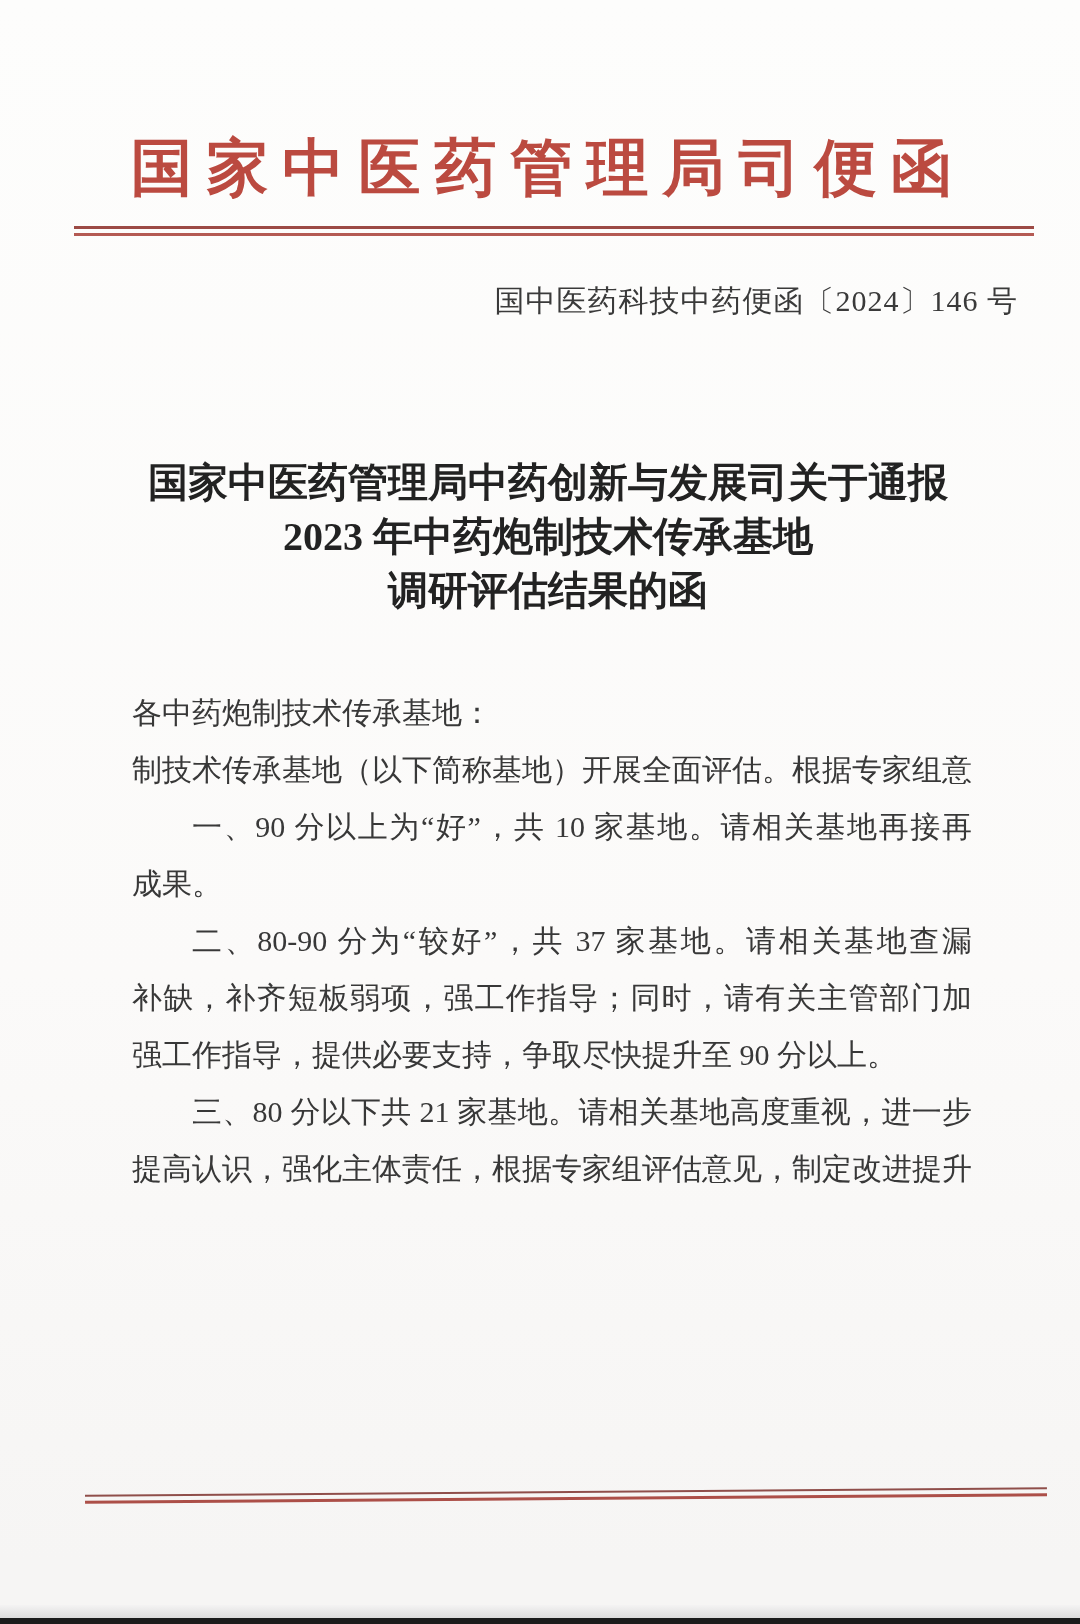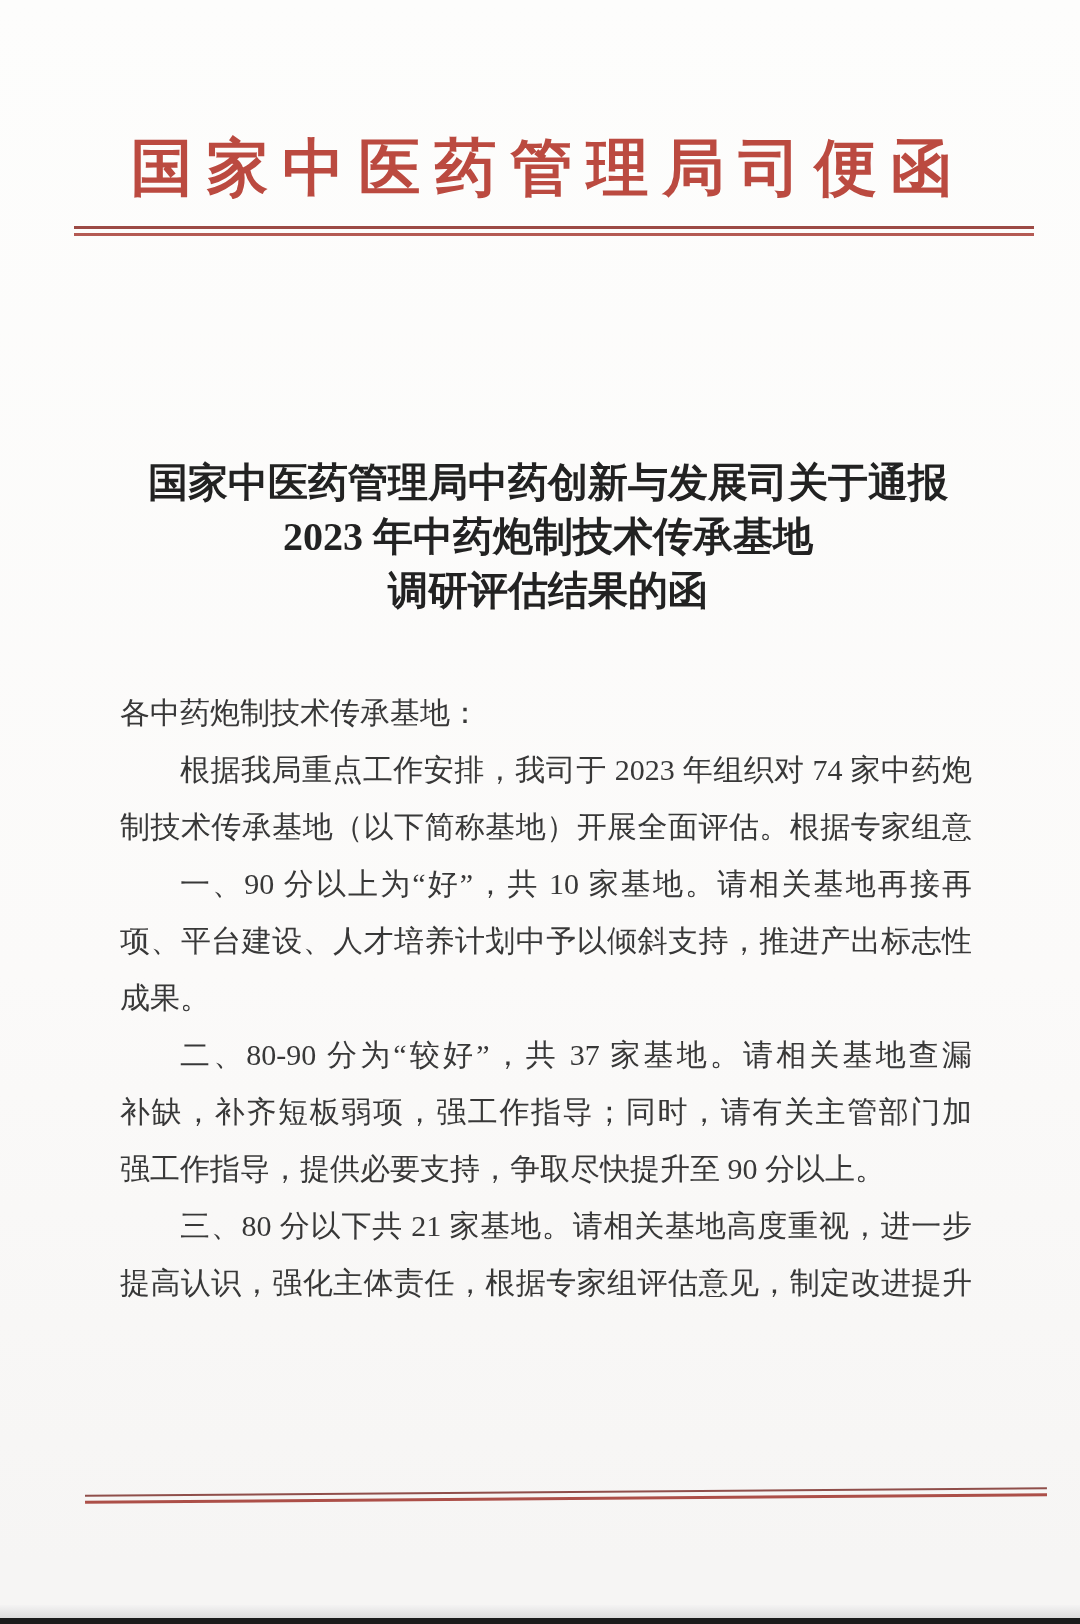--- a/index.html
+++ b/index.html
@@ -27,20 +27,21 @@
     font-size:40px;font-weight:bold;color:#222;line-height:54px;
   }
   .title-block .title-line{white-space:nowrap;}
   .body-block{
     position:absolute;top:684px;left:120px;width:852px;
     font-size:30px;color:#383838;
   }
   .body-line{
     height:57px;line-height:57px;white-space:nowrap;
     text-align:justify;
+    margin-left:12px;
   }
   .body-line.full{text-align-last:justify;}
   .body-line.indent{text-indent:60px;}
   .bottom-rule{
     position:absolute;top:1491px;left:85px;width:962px;
     transform:rotate(-0.45deg);
   }
   .bottom-rule .l1{height:2px;background:#8f4e4a;}
   .bottom-rule .l2{height:3px;background:#ac4f48;margin-top:4px;}
   .footer-gray{
@@ -57,33 +58,32 @@
 
 <div class="page">
 
   <div class="banner">国家中医药管理局司便函</div>
 
   <div class="header-rule">
     <div class="l1"></div>
     <div class="l2"></div>
   </div>
 
+  <div class="doc-number">国中医药科技中药便函〔2024〕146 号</div>
 
   <div class="title-block">
     <div class="title-line">国家中医药管理局中药创新与发展司关于通报</div>
     <div class="title-line">2023 年中药炮制技术传承基地</div>
     <div class="title-line">调研评估结果的函</div>
   </div>
 
   <div class="body-block">
     <div class="body-line">各中药炮制技术传承基地：</div>
-    <div class="body-line full indent">根据我局重点工作安排，我司于 2023 年组织对 74 家中药炮</div>
     <div class="body-line full">制技术传承基地（以下简称基地）开展全面评估。根据专家组意</div>
     <div class="body-line full indent">一、90 分以上为“好”，共 10 家基地。请相关基地再接再</div>
-    <div class="body-line full">项、平台建设、人才培养计划中予以倾斜支持，推进产出标志性</div>
     <div class="body-line">成果。</div>
     <div class="body-line full indent">二、80-90 分为“较好”，共 37 家基地。请相关基地查漏</div>
     <div class="body-line full">补缺，补齐短板弱项，强工作指导；同时，请有关主管部门加</div>
     <div class="body-line">强工作指导，提供必要支持，争取尽快提升至 90 分以上。</div>
     <div class="body-line full indent">三、80 分以下共 21 家基地。请相关基地高度重视，进一步</div>
     <div class="body-line full">提高认识，强化主体责任，根据专家组评估意见，制定改进提升</div>
   </div>
 
   <div class="bottom-rule">
     <div class="l1"></div>

